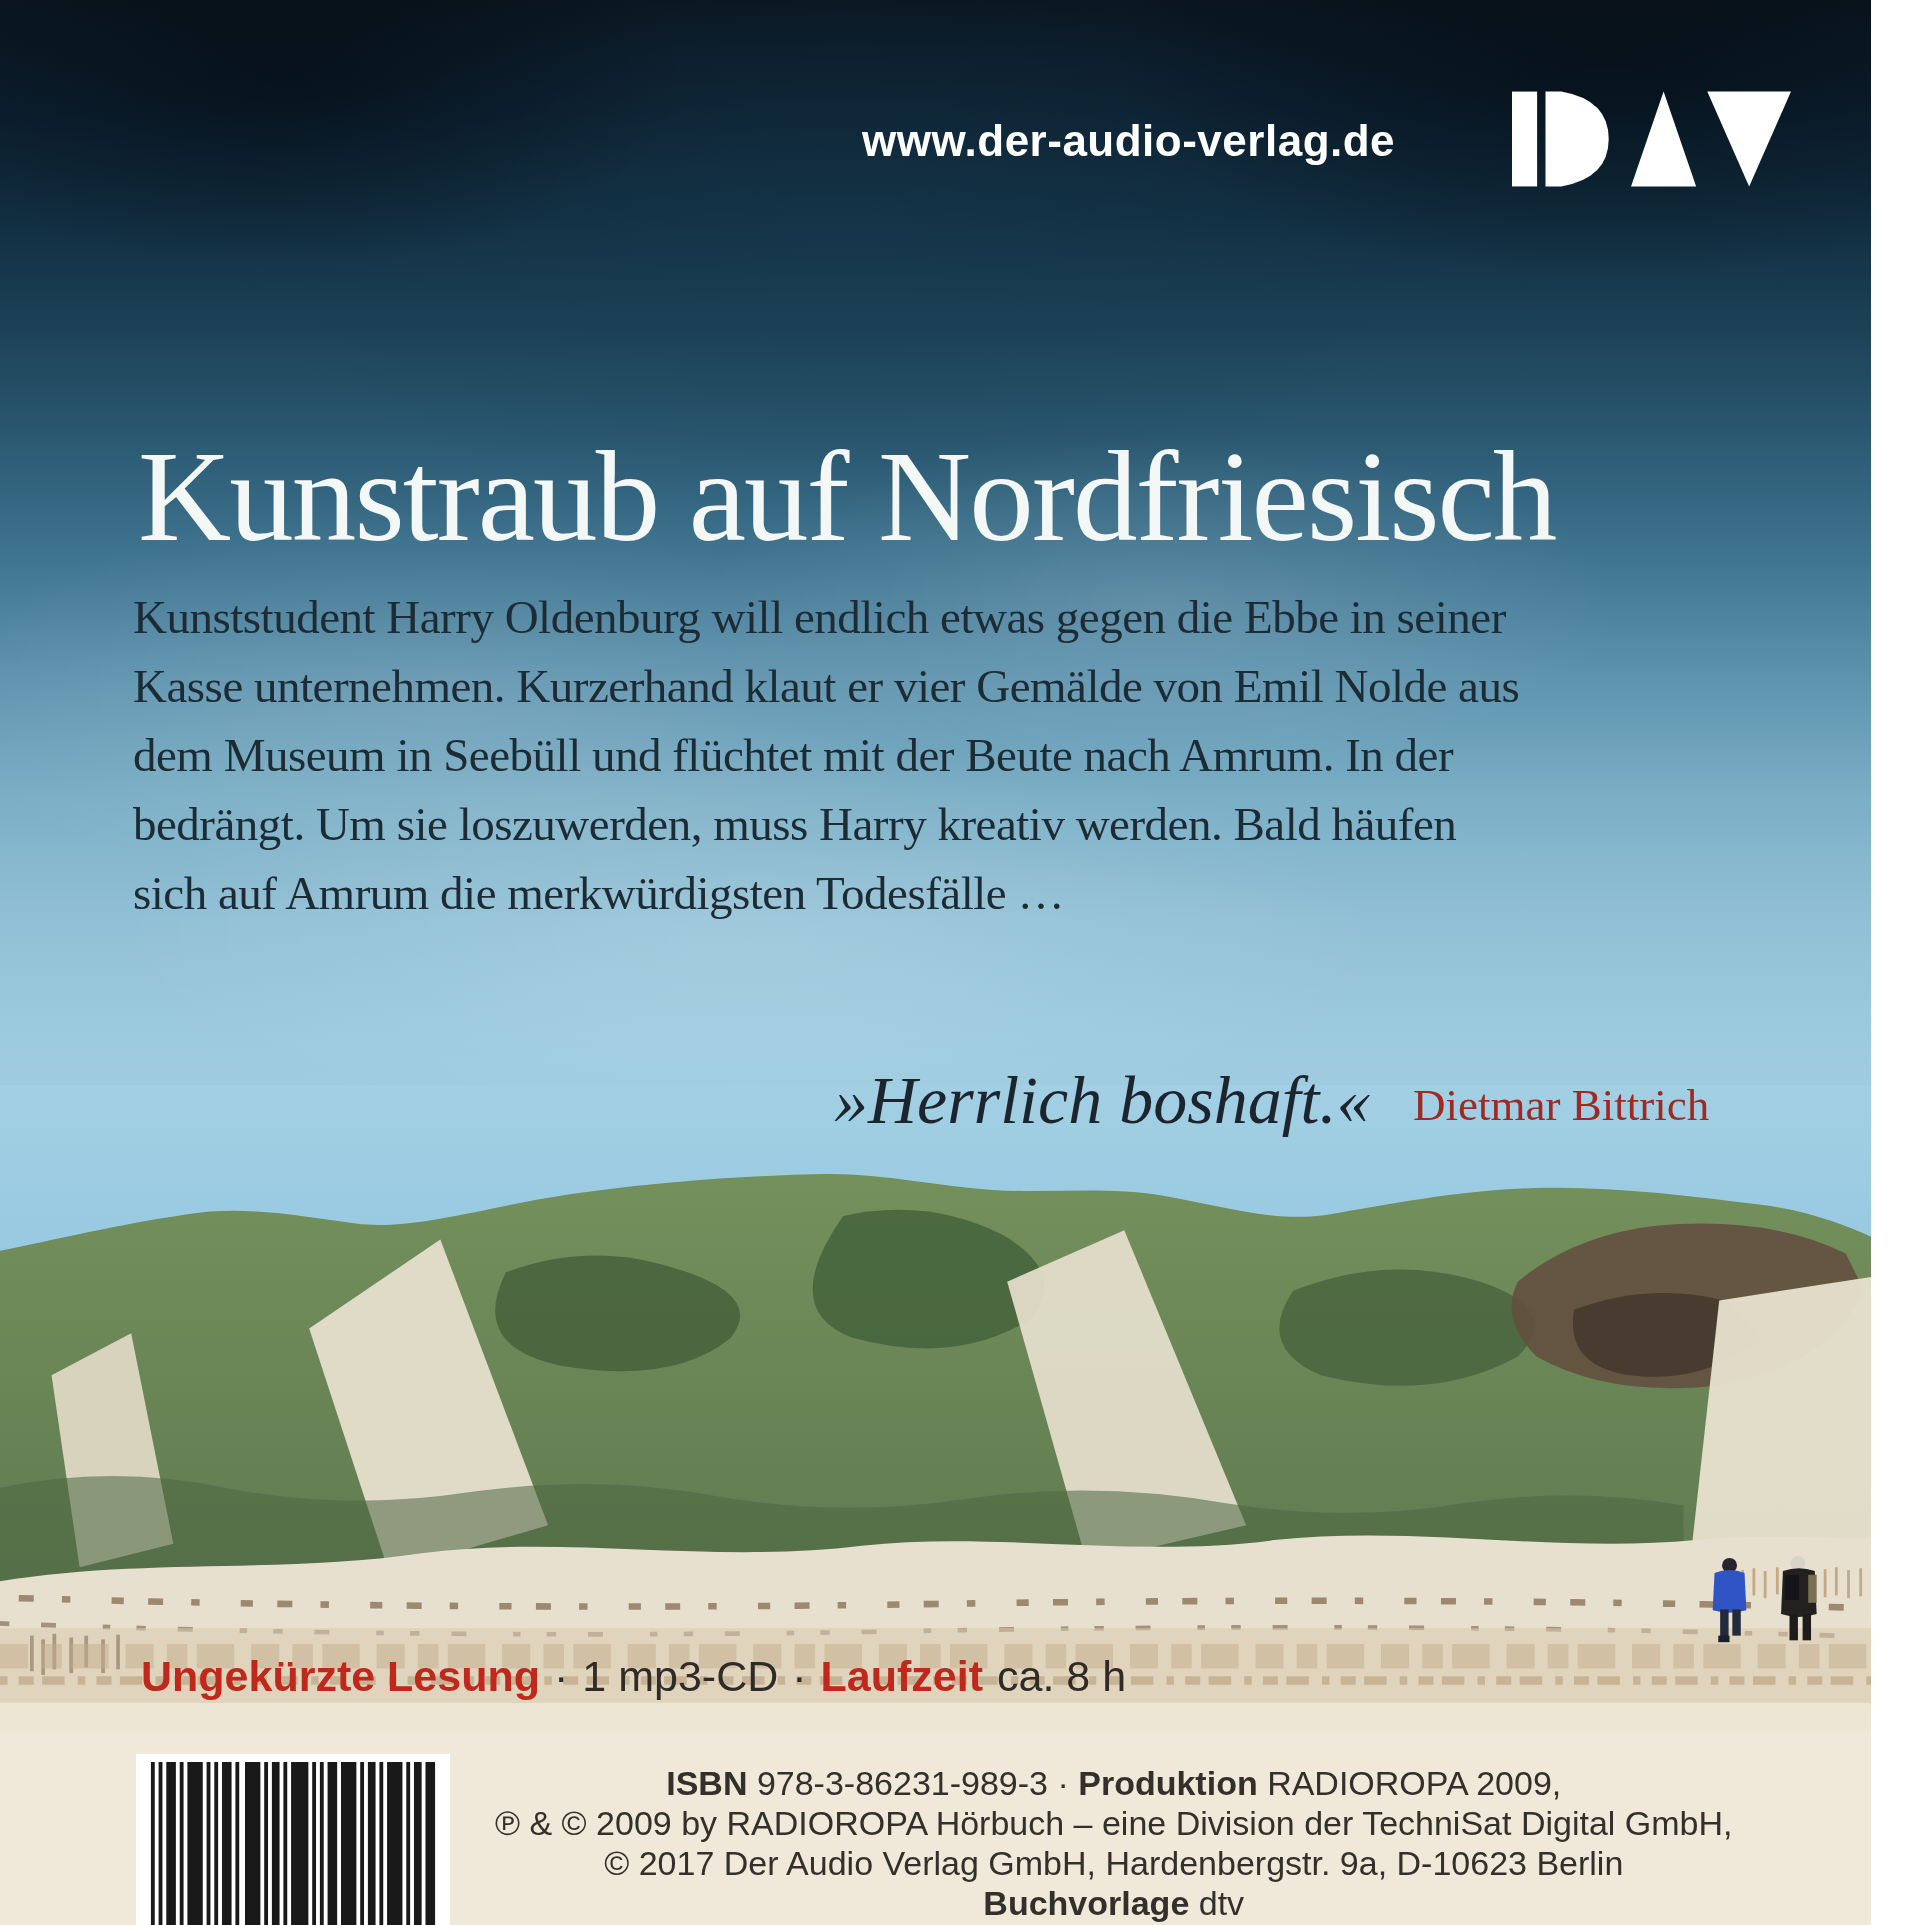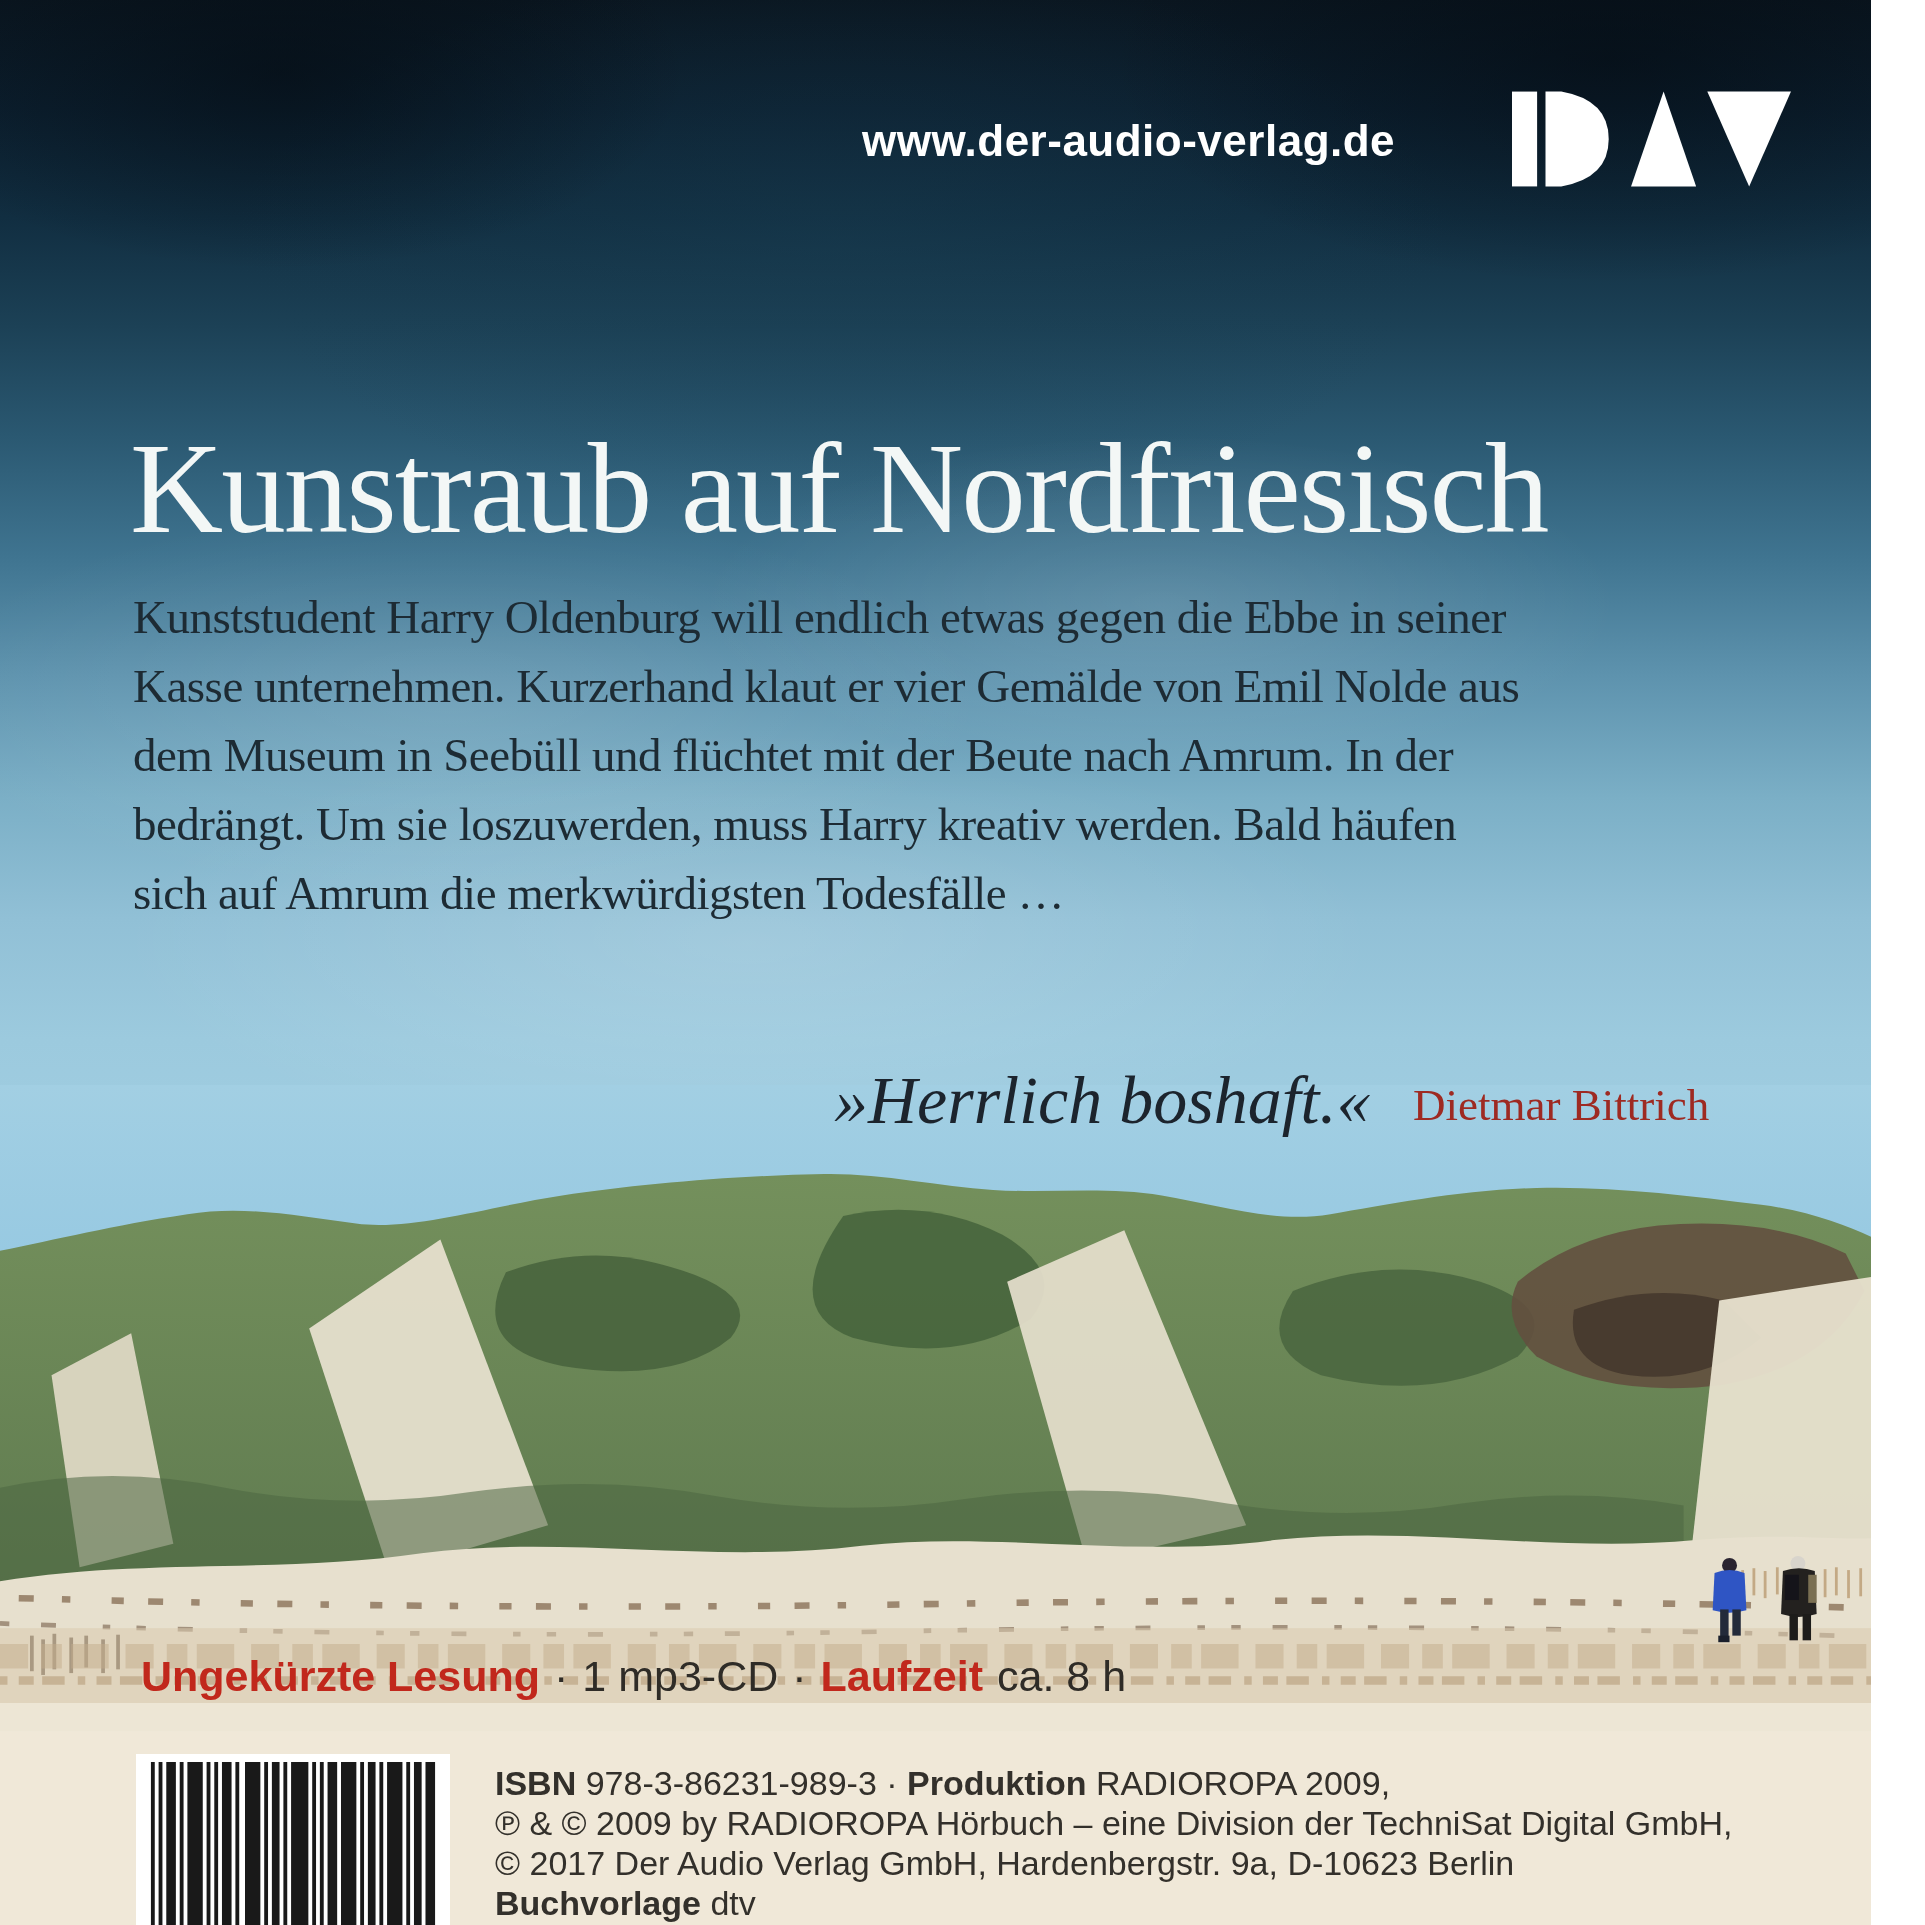--- a/index.html
+++ b/index.html
@@ -16,41 +16,41 @@
       radial-gradient(ellipse 656px 244px at 62% 50%, rgba(255,255,255,.12), transparent 70%),
       radial-gradient(ellipse 843px 281px at 40% 78%, rgba(255,255,255,.14), transparent 75%),
       linear-gradient(180deg,#0a1620 0%,#0c2030 9%,#112e41 18%,#1c4156 27%,#2a5871 36%,
                       #3f7490 46%,#5e93ae 56%,#7bafc6 66%,#91c0d6 76%,#9ccade 86%,#a2cfe3 100%);}
   .dune-scene{position:absolute;left:0;top:1085px;width:1871px;height:840px;display:block;}
   
   .site-url{position:absolute;left:862px;top:116px;font-size:44px;font-weight:bold;
             color:#ffffff;letter-spacing:0.5px;white-space:nowrap;}
   .dav-logo{position:absolute;left:1512px;top:91px;width:279px;height:96px;display:block;}
   
-  .main-title{position:absolute;left:122px;top:410px;margin:8px;font-family:"Liberation Serif",serif;
+  .main-title{position:absolute;left:122px;top:410px;margin:16px;font-family:"Liberation Serif",serif;
               font-weight:normal;font-size:129px;line-height:1.1;color:#f3f7f6;
               letter-spacing:-1.9px;white-space:nowrap;}
   .synopsis{position:absolute;left:133px;top:583px;font-family:"Liberation Serif",serif;
             font-size:47px;line-height:69px;color:#1d2b34;letter-spacing:-0.5px;}
   .synopsis div{white-space:nowrap;}
   
   .quote-text{position:absolute;left:834px;top:1061px;font-family:"Liberation Serif",serif;
               font-style:italic;font-size:68px;color:#1c242d;white-space:nowrap;}
   .quote-author{position:absolute;left:1413px;top:1079px;font-family:"Liberation Serif",serif;
                 font-size:45px;color:#9e2a22;white-space:nowrap;}
   
   .format-line{position:absolute;left:141px;top:1628px;display:flex;gap:14px;
                align-items:baseline;font-size:43px;color:#2f2c27;white-space:nowrap;}
   .format-line .red{color:#c1281c;font-weight:bold;margin-top:24px;}
   
   .barcode-box{position:absolute;left:136px;top:1754px;width:314px;height:171px;background:#ffffff;}
   .barcode-box svg{position:absolute;left:13px;top:7.5px;width:288px;height:164px;}
   
   .imprint{position:absolute;left:495px;top:1763px;font-size:34px;line-height:40px;
-           color:#33302b;white-space:nowrap;}
+           color:#33302b;white-space:nowrap;text-align:center;}
   .imprint b{font-weight:bold;}
 </style>
 </head>
 <body>
 
 <div class="cover">
   <div class="artwork">
 
     <div class="sky-gradient"></div>
 

